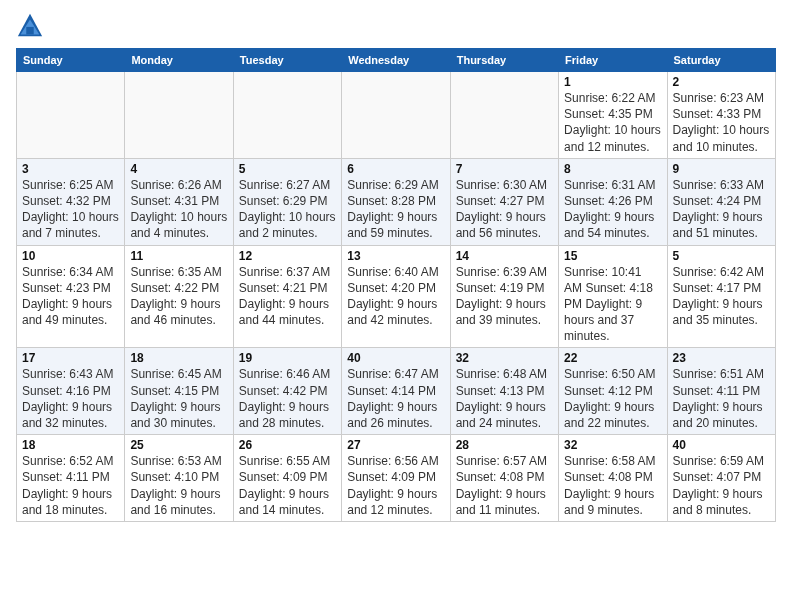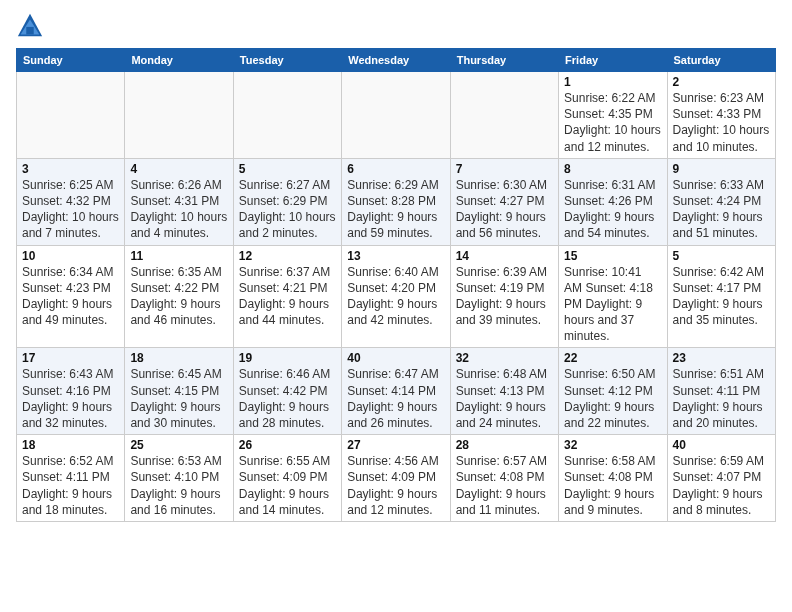--- a/index.html
+++ b/index.html
@@ -297,21 +297,21 @@
 Daylight: 9 hours and 16 minutes.</div>
           </td>
           <td>
             <span class="day-num">26</span>
             <div class="day-info">Sunrise: 6:55 AM
 Sunset: 4:09 PM
 Daylight: 9 hours and 14 minutes.</div>
           </td>
           <td>
             <span class="day-num">27</span>
-            <div class="day-info">Sunrise: 4:56 AM
+            <div class="day-info">Sunrise: 6:56 AM
 Sunset: 4:09 PM
 Daylight: 9 hours and 12 minutes.</div>
           </td>
           <td>
             <span class="day-num">28</span>
             <div class="day-info">Sunrise: 6:57 AM
 Sunset: 4:08 PM
 Daylight: 9 hours and 11 minutes.</div>
           </td>
           <td>

